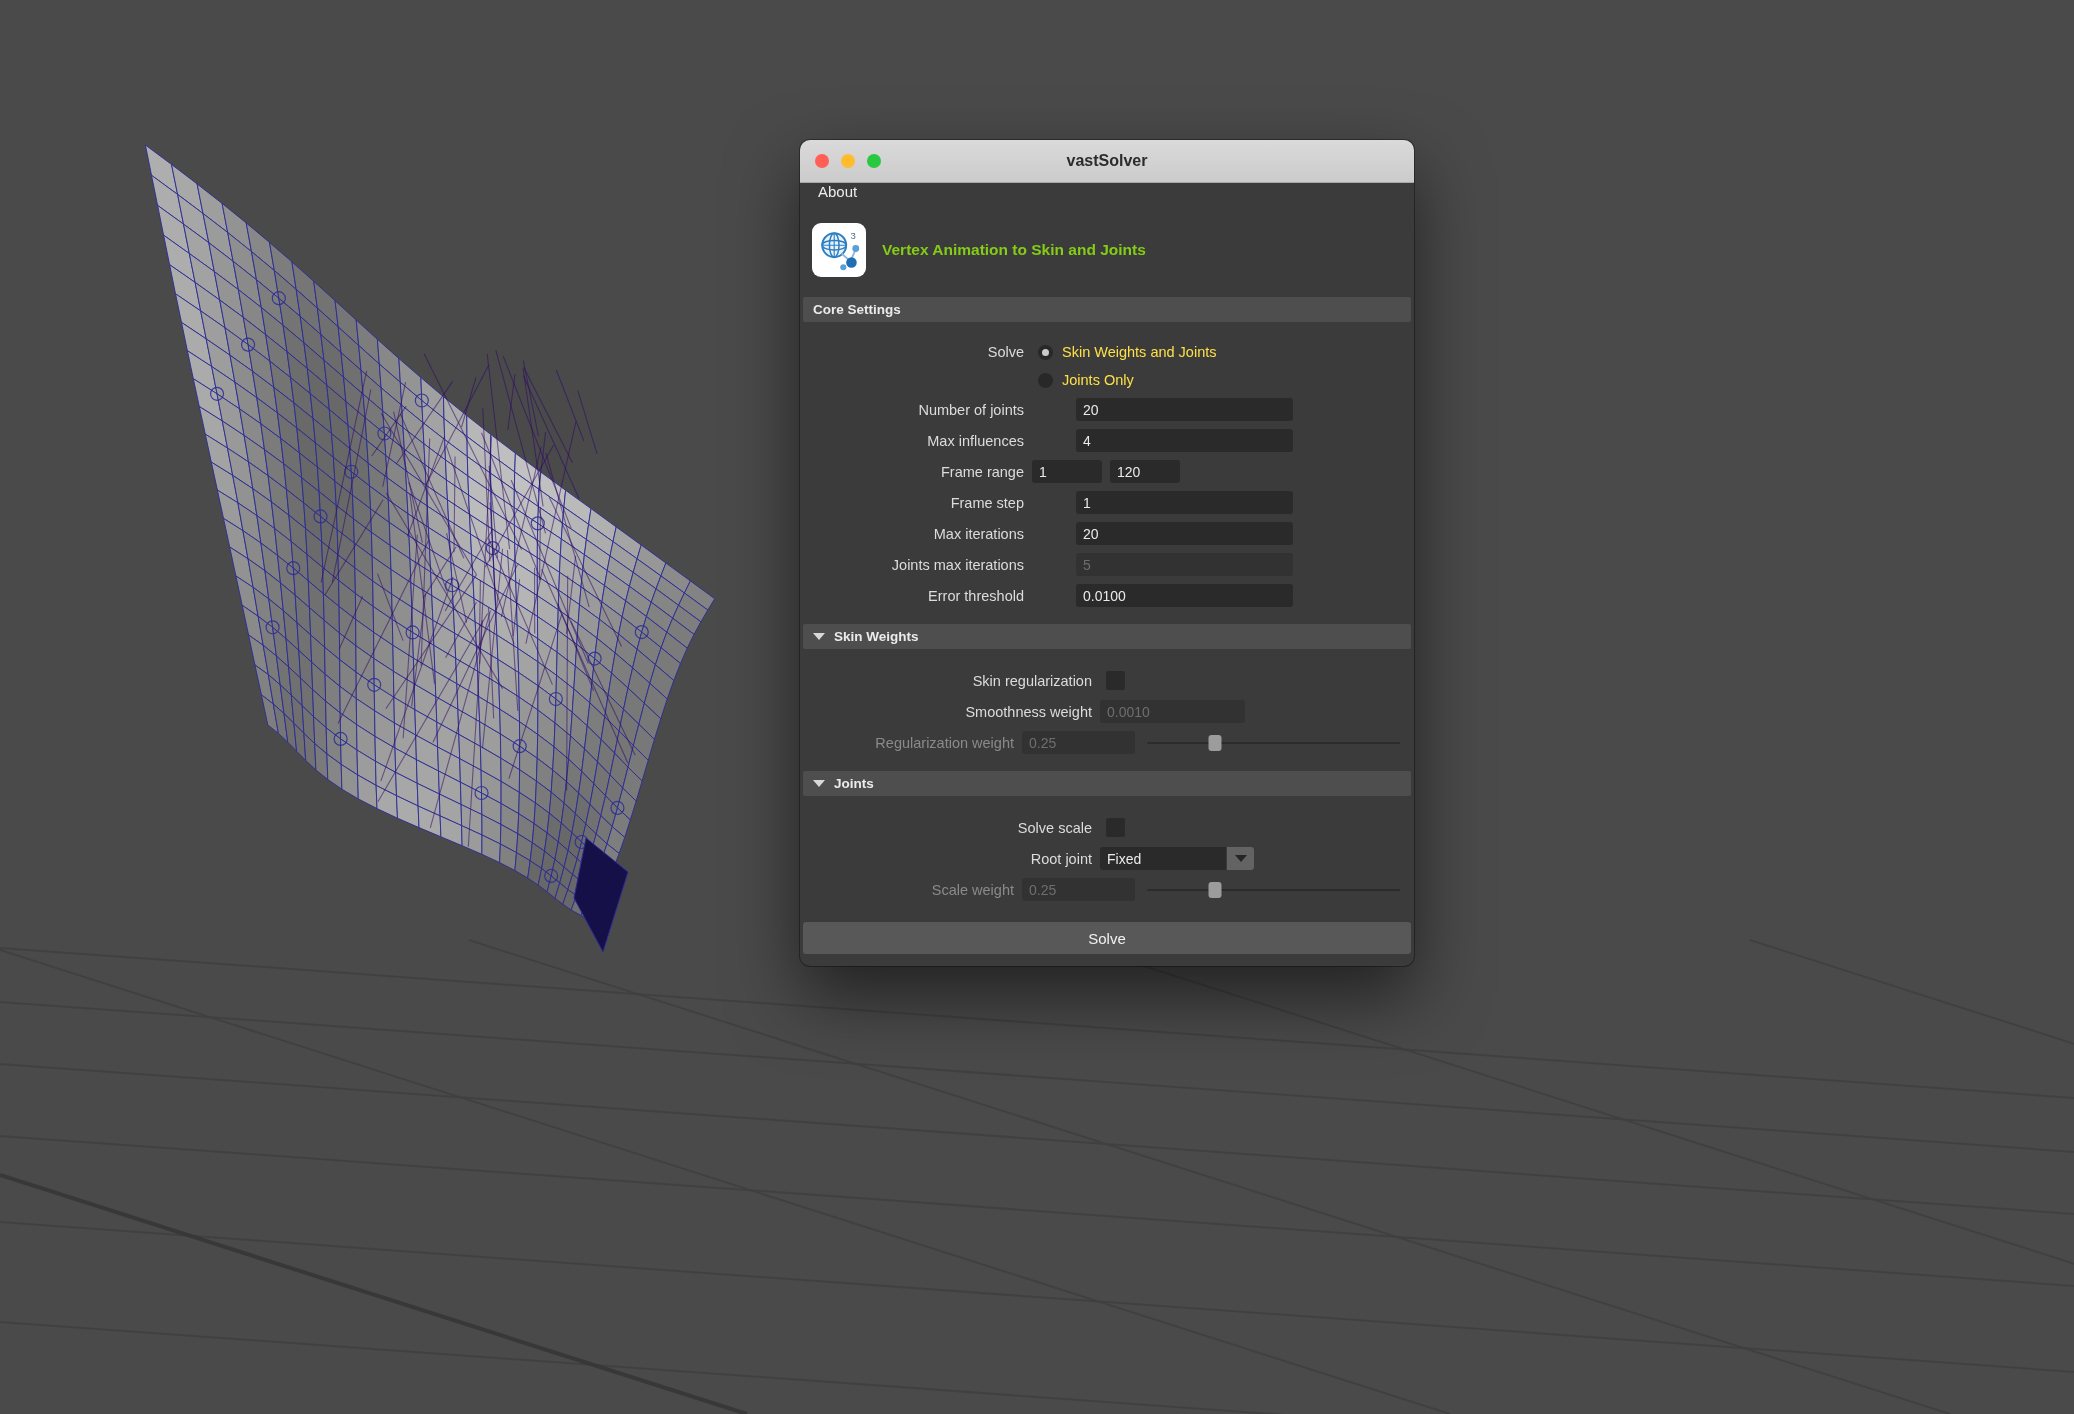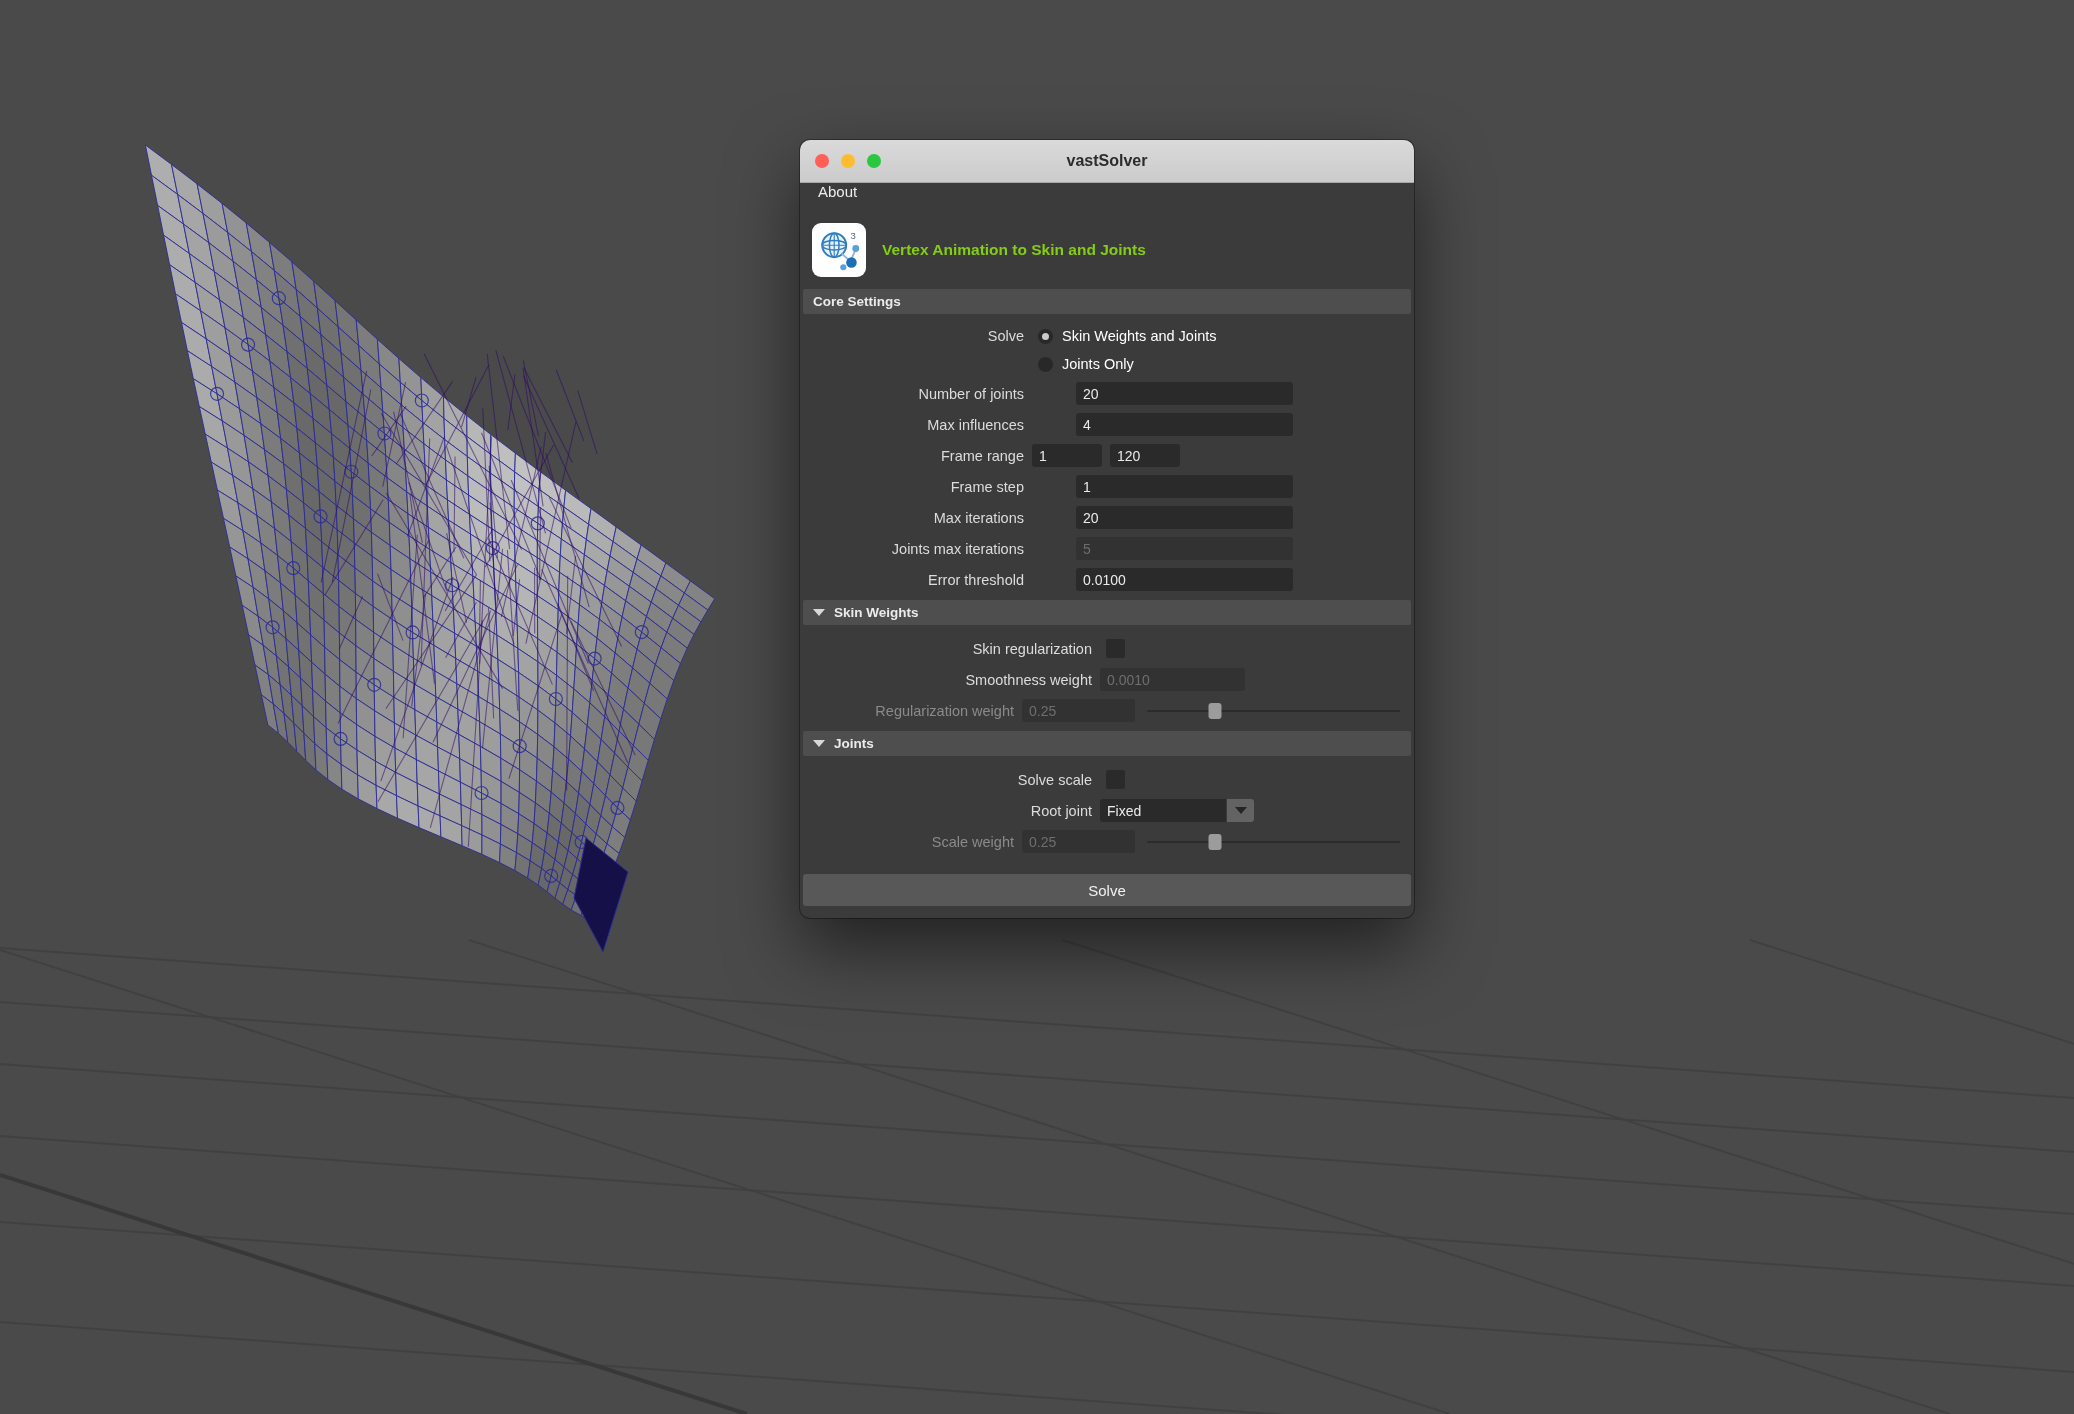--- a/index.html
+++ b/index.html
@@ -21,21 +21,21 @@
   .title{position:absolute;left:0;right:0;text-align:center;font-weight:bold;font-size:16px;color:#2c2c2c;}
 
   .menubar{height:38px;display:flex;align-items:flex-start;padding:0 18px;color:#ececec;font-size:15px;}
   .menubar .menu-item{cursor:default;}
 
   .header-row{display:flex;align-items:center;gap:16px;padding:2px 12px 12px;}
   .app-icon{width:54px;height:54px;background:#ffffff;border-radius:9px;display:flex;
             align-items:center;justify-content:center;flex:0 0 auto;}
   .header-title{font-weight:bold;color:#84cc16;font-size:15.5px;}
 
-  .section-bar{margin:0 3px;height:25px;background:#4e4e4e;display:flex;align-items:center;gap:9px;
+  .section-bar{margin:8px 3px;height:25px;background:#4e4e4e;display:flex;align-items:center;gap:9px;
                padding:0 10px;color:#ebebeb;font-weight:bold;font-size:13.5px;border-radius:2px;}
   .tri{width:0;height:0;border-left:6px solid transparent;border-right:6px solid transparent;
        border-top:7px solid #d8d8d8;}
 
   .rows{padding:8px 8px 5px 0;}
   .row{display:flex;align-items:center;height:31px;}
   .row.compact{height:28px;}
   .lbl{width:224px;text-align:right;padding-right:8px;color:#dcdcdc;font-size:14.5px;white-space:nowrap;}
   .lbl.w300{width:292px;}
   .lbl.w214{width:214px;}
@@ -44,21 +44,21 @@
   .field{background:#2a2a2a;border:none;outline:none;border-radius:3px;height:23px;color:#eaeaea;
          font-size:14px;padding:0 7px;font-family:"Liberation Sans",sans-serif;}
   .field.w-main{width:203px;margin-left:44px;}
   .field.w-small{width:56px;margin-right:8px;}
   .field.w-mid{width:99px;}
   .field.disabled{background:#323232;color:#6e6e6e;}
 
   .radio{width:15px;height:15px;border-radius:50%;background:#282828;margin:0 6px;position:relative;flex:0 0 auto;}
   .radio.selected::after{content:"";position:absolute;left:4px;top:4px;right:4px;bottom:4px;
                          border-radius:50%;background:#cacaca;}
-  .radio-text{color:#ffffff;font-size:14.5px;margin-left:3px;}
+  .radio-text{color:#fde047;font-size:14.5px;margin-left:3px;}
 
   .checkbox{width:19px;height:19px;background:#2a2a2a;border-radius:2px;margin-left:6px;flex:0 0 auto;}
 
   .slider{flex:1;margin:0 6px 0 12px;position:relative;height:20px;}
   .slider .track{position:absolute;left:0;right:0;top:9px;height:2px;background:#2b2b2b;border-radius:1px;}
   .slider .handle{position:absolute;top:2px;width:13px;height:16px;background:#9c9c9c;border-radius:3px;
                   transform:translateX(-50%);}
 
   .dropdown{display:flex;align-items:center;}
   .dd-value{width:112px;background:#2a2a2a;color:#eaeaea;height:23px;border-radius:3px 0 0 3px;

